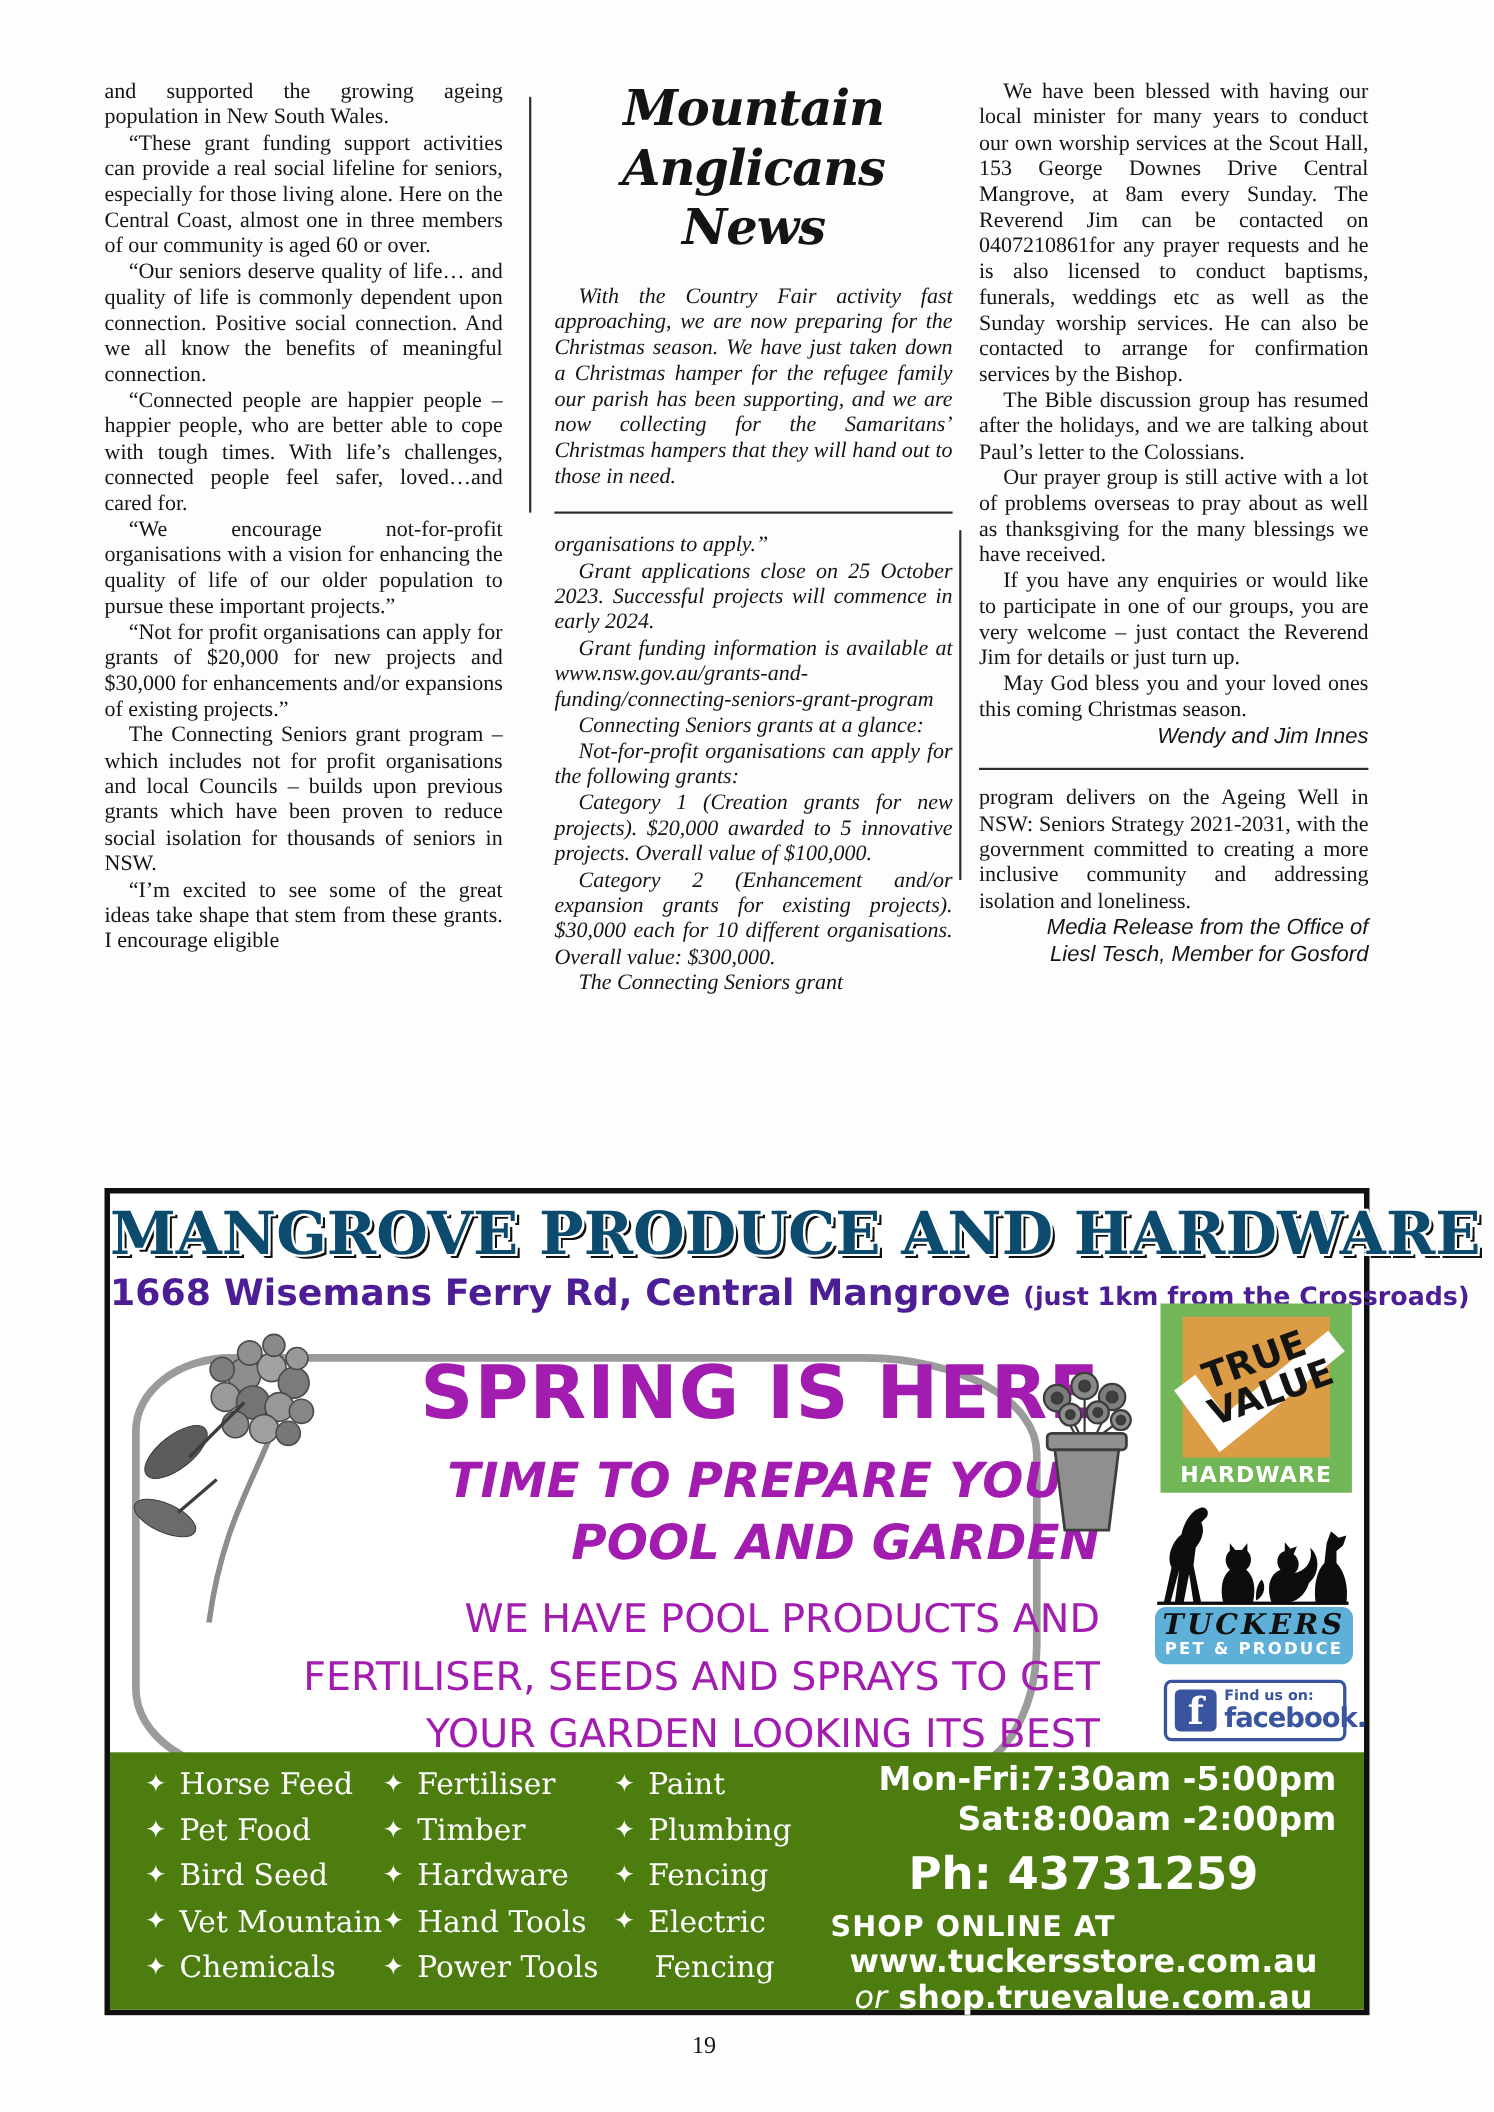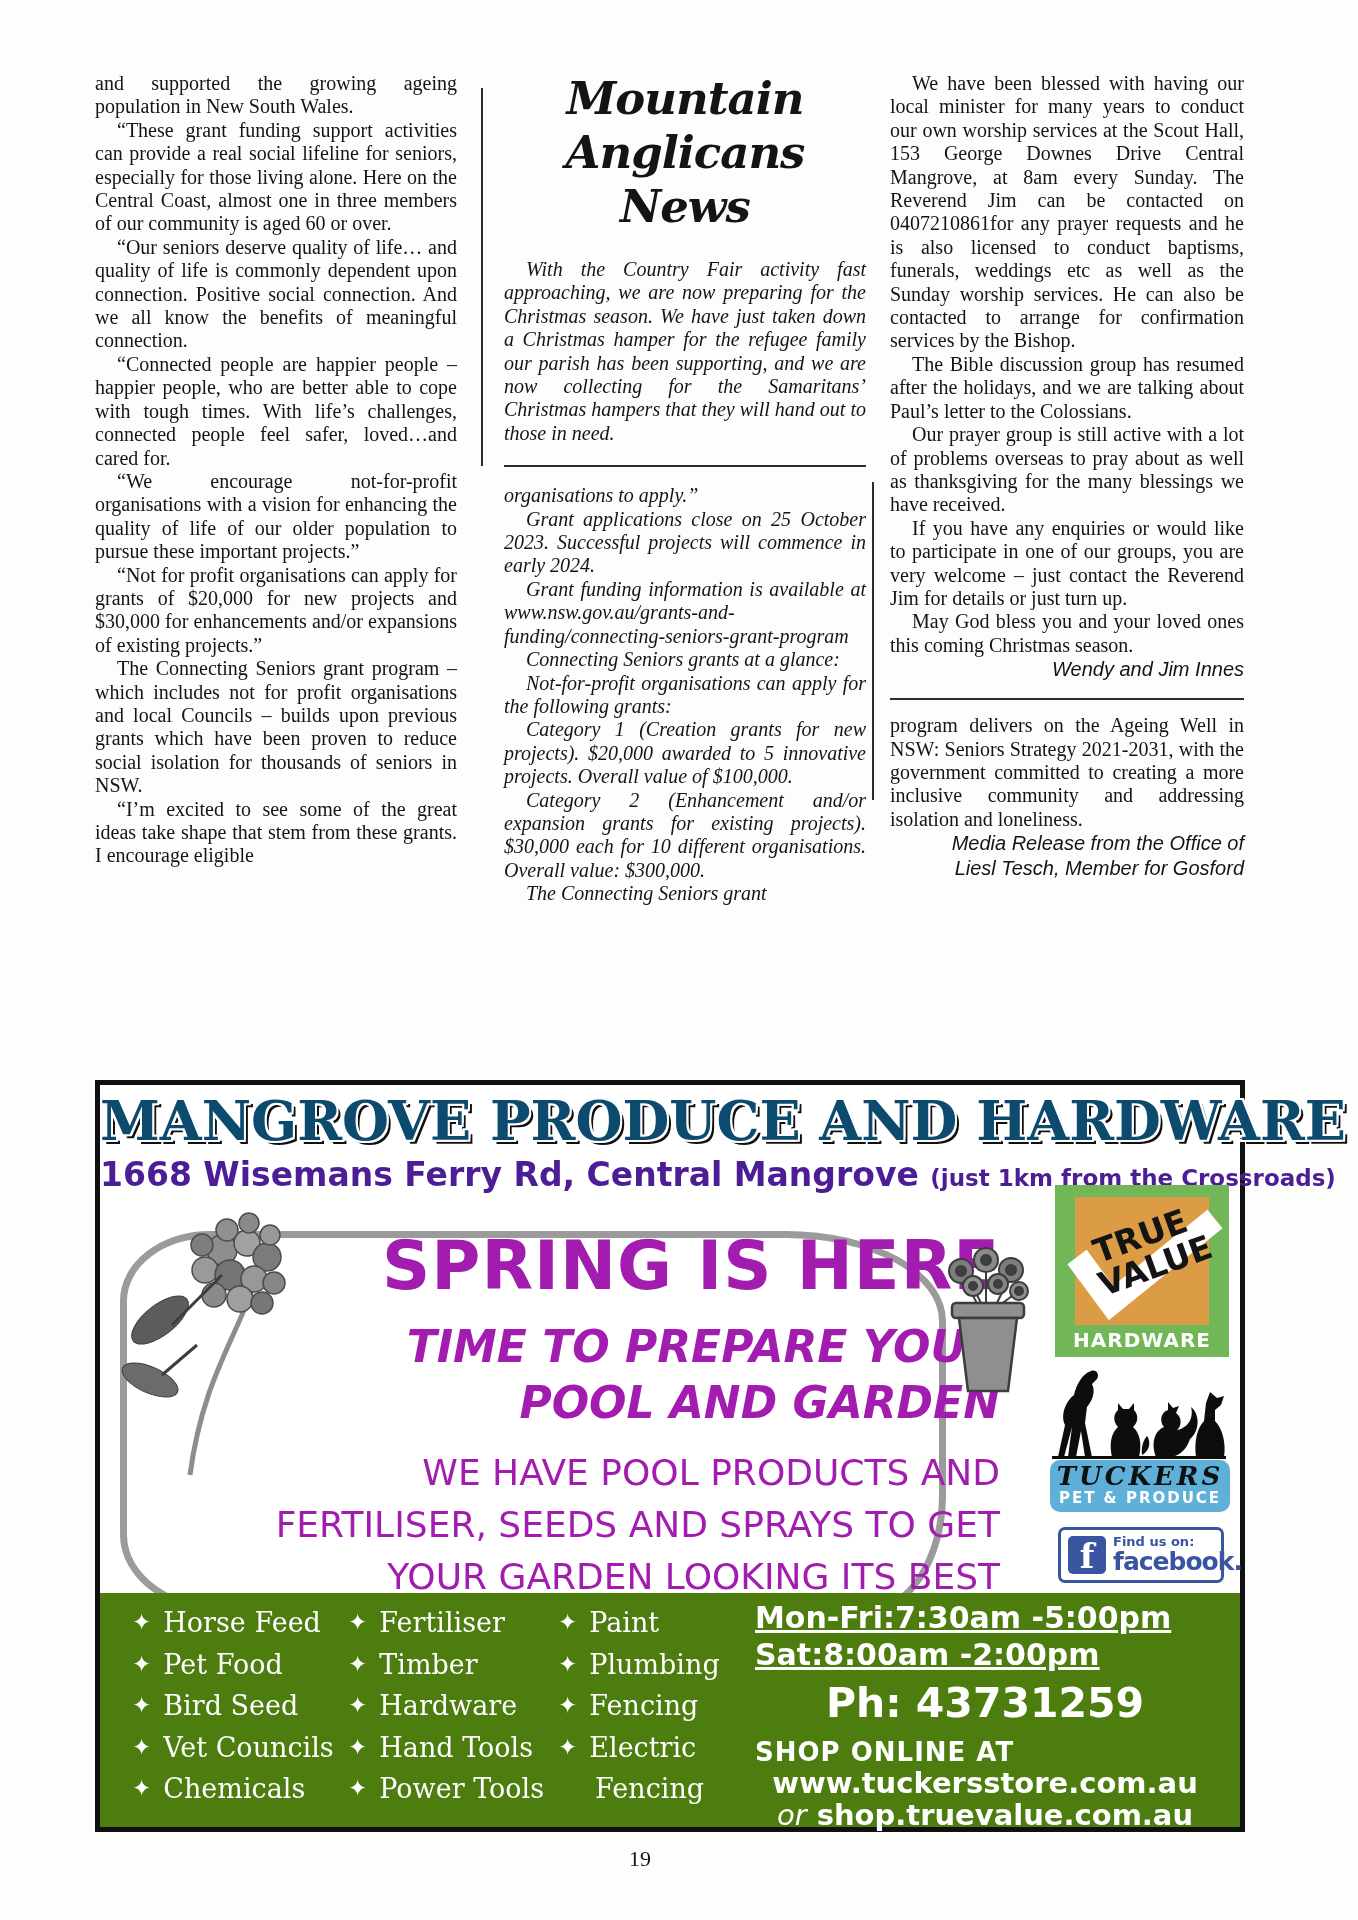--- a/index.html
+++ b/index.html
@@ -107,21 +107,21 @@
   
   .ad-bottom{position:absolute;left:0;right:0;bottom:0;height:234px;background:#4d7c0f;color:#fff;}
   .pcol{position:absolute;top:10px;}
   .pcol1{left:32px;} .pcol2{left:248px;} .pcol3{left:458px;}
   .pitem{
     font-family:"DejaVu Serif", serif;font-size:27px;line-height:39.5px;white-space:nowrap;
   }
   .blt{font-size:23px;margin-right:12px;position:relative;top:-2px;}
   .pitem.cont{padding-left:37px;}
   .ad-info{position:absolute;left:655px;top:6px;width:460px;font-family:"DejaVu Sans", sans-serif;}
-  .hrow{display:flex;justify-content:flex-start;font-weight:700;font-size:30px;line-height:37px;white-space:nowrap;text-decoration:underline;}
+  .hrow{display:flex;justify-content:flex-end;font-weight:700;font-size:30px;line-height:37px;white-space:nowrap;}
   .phone{text-align:center;font-weight:800;font-size:41px;margin-top:6px;white-space:nowrap;}
   .shop1{text-align:left;font-weight:800;font-size:26px;margin-top:10px;letter-spacing:1px;}
   .shop2{text-align:center;font-weight:800;font-size:29px;line-height:32px;white-space:nowrap;}
   .shop2 .or{font-weight:400;font-style:italic;}
   .pagenum{
     position:absolute;left:560px;top:1846px;width:160px;text-align:center;
     font-size:22px;font-family:"Liberation Serif", serif;
   }
 </style>
 </head>
@@ -276,21 +276,21 @@
       <div class="ffind">Find us on:</div>
       <div class="fbrand">facebook.</div>
     </div>
   </div>
 
   <div class="ad-bottom">
     <div class="pcol pcol1">
       <div class="pitem"><span class="blt">✦</span><span>Horse Feed</span></div>
       <div class="pitem"><span class="blt">✦</span><span>Pet Food</span></div>
       <div class="pitem"><span class="blt">✦</span><span>Bird Seed</span></div>
-      <div class="pitem"><span class="blt">✦</span><span>Vet Councils</span></div>
+      <div class="pitem"><span class="blt">✦</span><span>Vet Mountain</span></div>
       <div class="pitem"><span class="blt">✦</span><span>Chemicals</span></div>
     </div>
     <div class="pcol pcol2">
       <div class="pitem"><span class="blt">✦</span><span>Fertiliser</span></div>
       <div class="pitem"><span class="blt">✦</span><span>Timber</span></div>
       <div class="pitem"><span class="blt">✦</span><span>Hardware</span></div>
       <div class="pitem"><span class="blt">✦</span><span>Hand Tools</span></div>
       <div class="pitem"><span class="blt">✦</span><span>Power Tools</span></div>
     </div>
     <div class="pcol pcol3">

